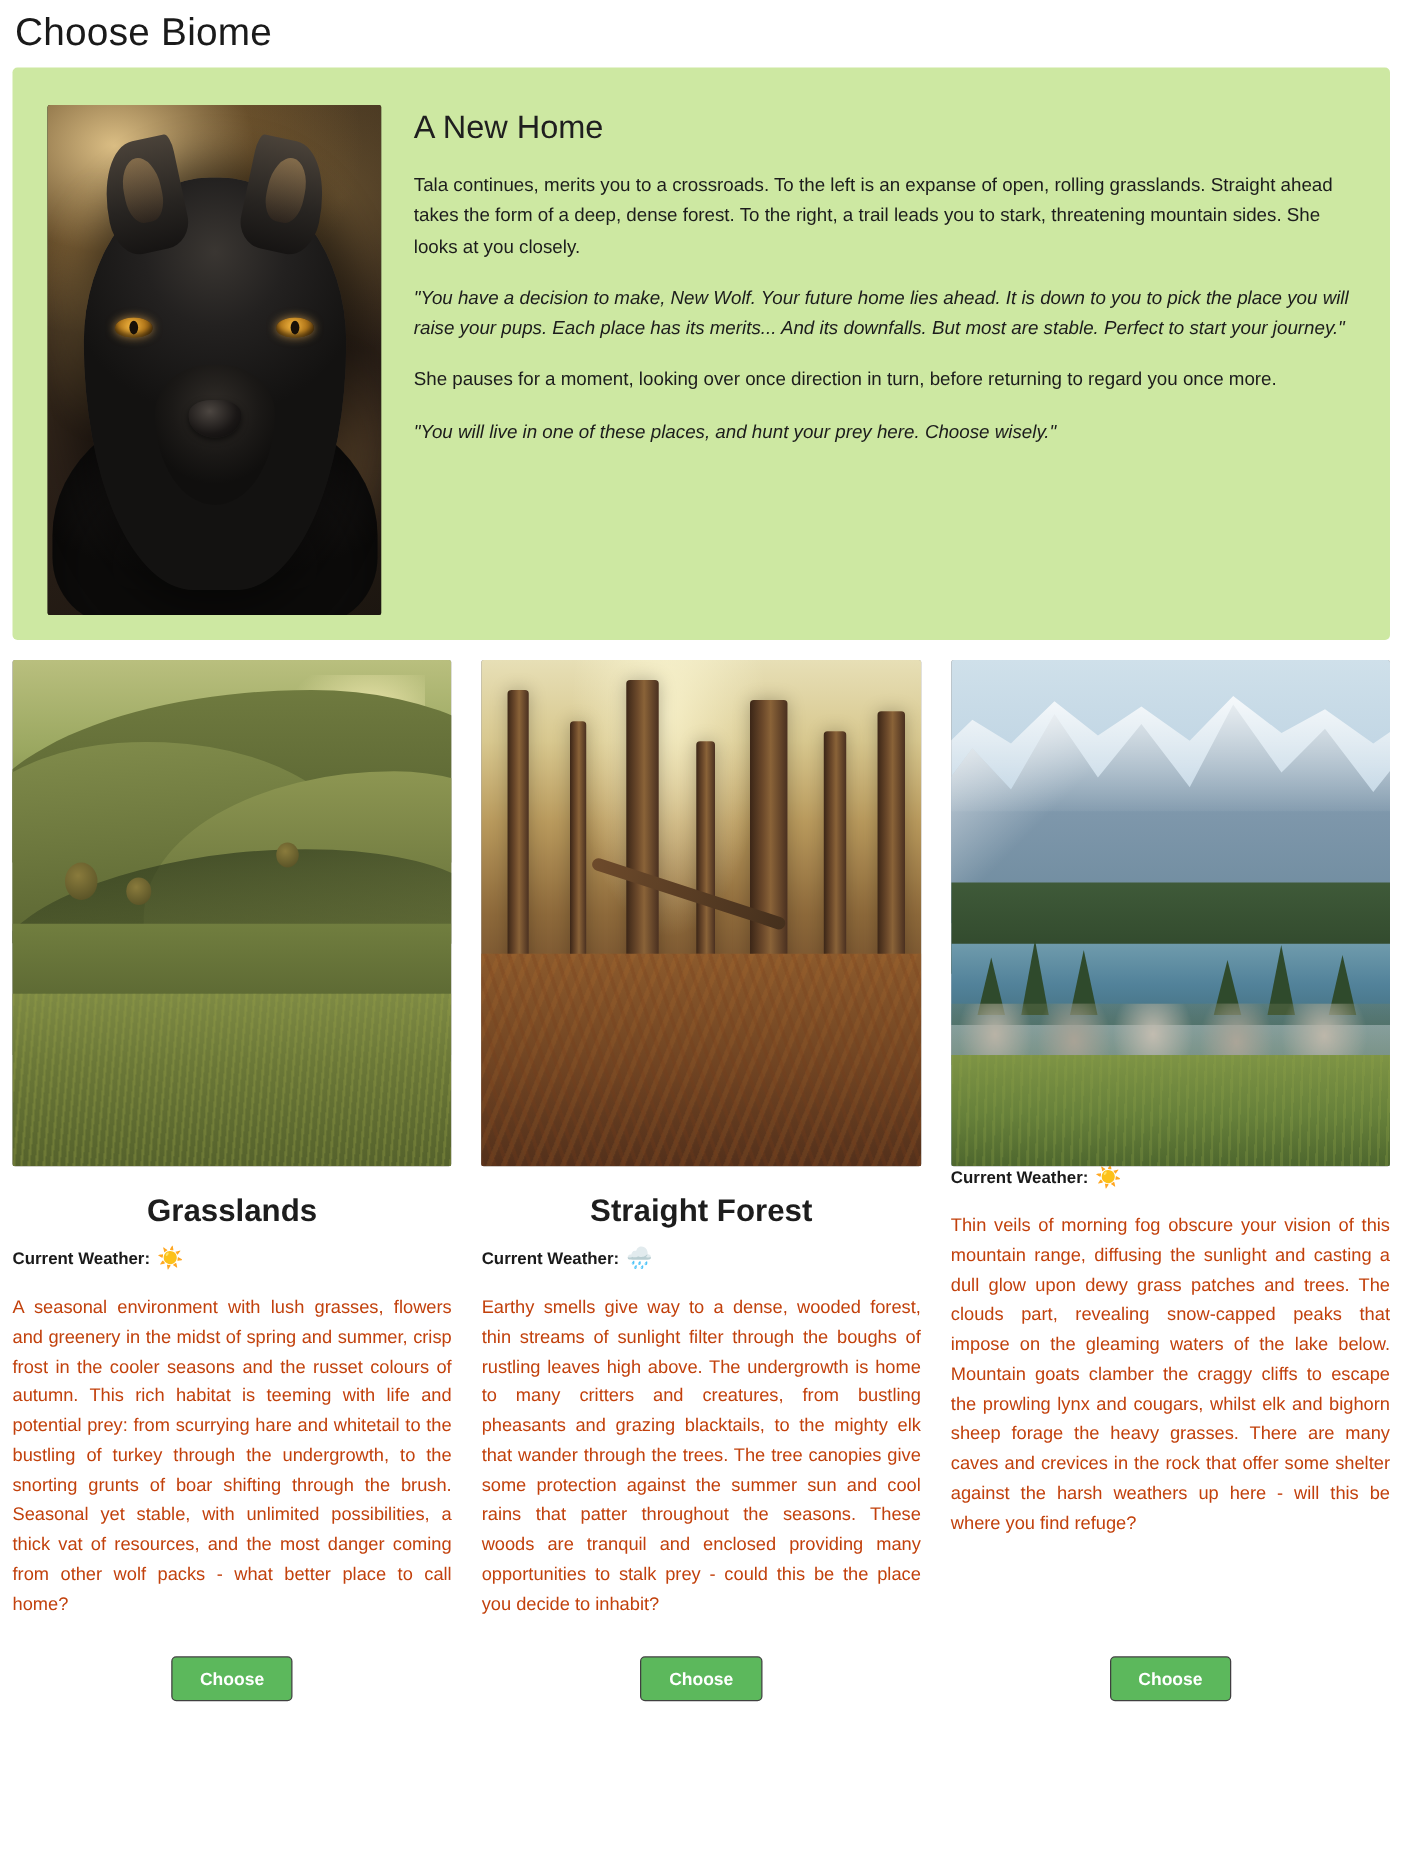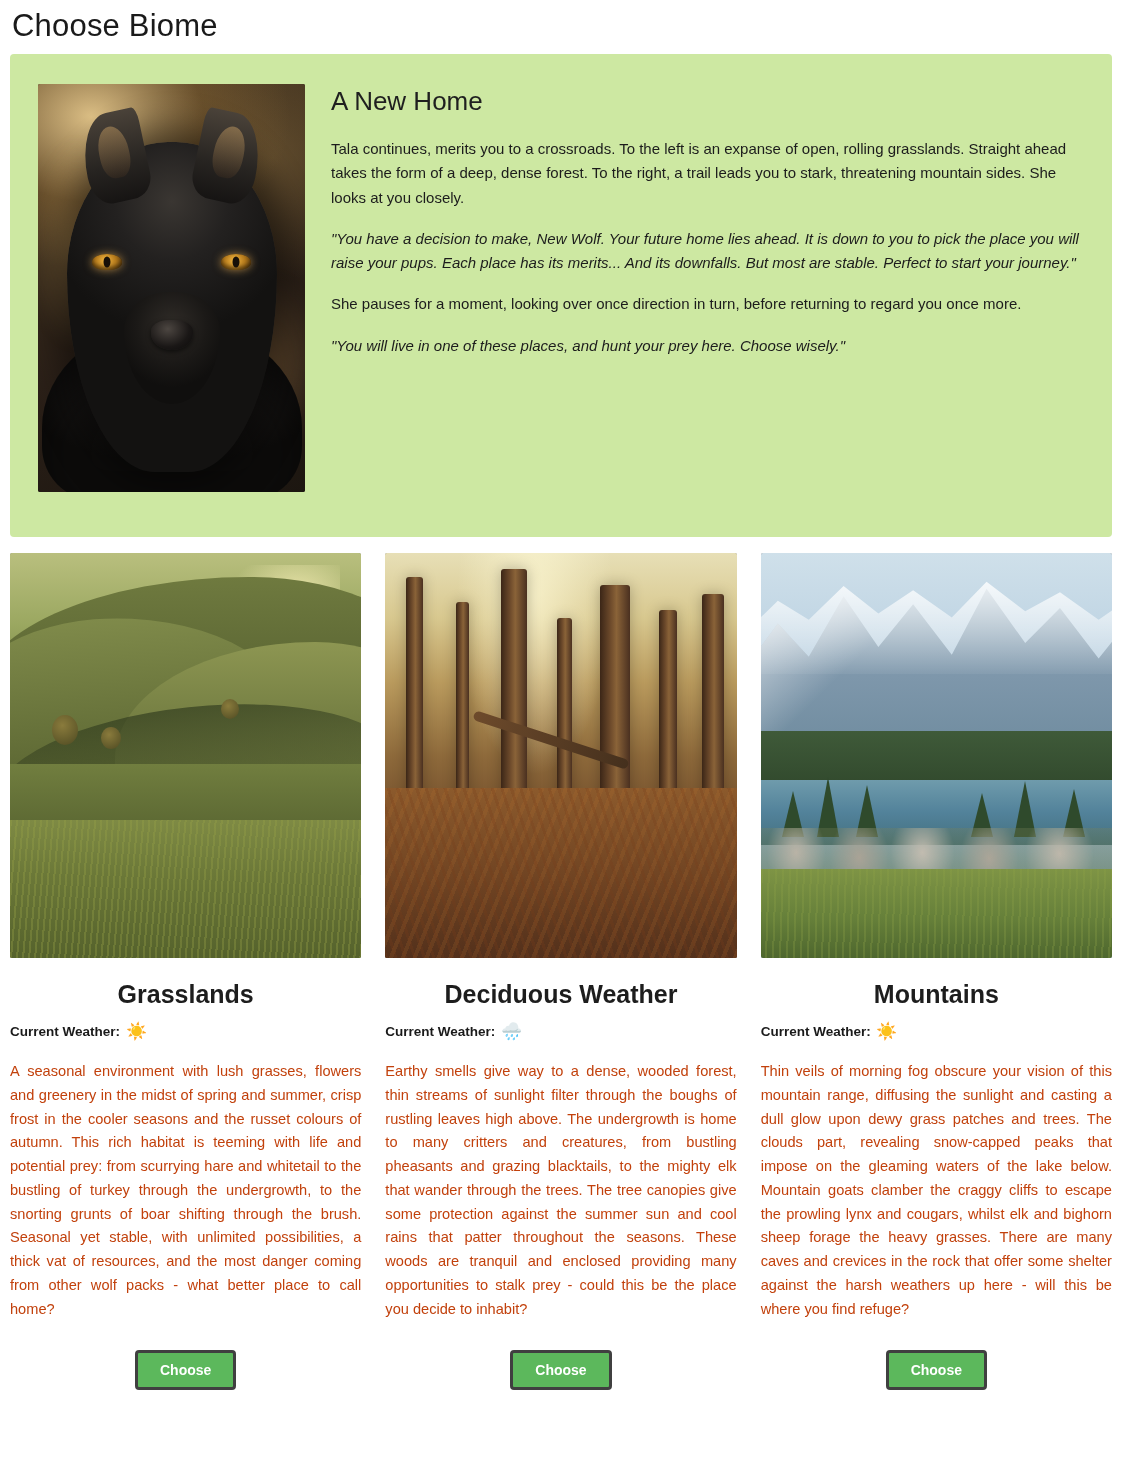--- a/index.html
+++ b/index.html
@@ -24,21 +24,21 @@
     color: #1a1a1a;
     margin: 8px 0 10px 2px;
     letter-spacing: 0.2px;
   }
 
   
   .intro-panel {
     background: #cde8a2;
     border-radius: 4px;
     display: flex;
-    padding: 30px 28px 45px 28px;
+    padding: 30px 28px 20px 28px;
     gap: 26px;
     margin-bottom: 16px;
   }
   .intro-portrait {
     width: 267px;
     height: 408px;
     flex: 0 0 267px;
     border-radius: 2px;
     position: relative;
     overflow: hidden;
@@ -195,21 +195,21 @@
     font-size: 14.6px;
     line-height: 1.63;
     text-align: justify;
     color: #c2410c;
     margin: 0 0 28px 0;
     flex: 1 1 auto;
   }
   .choose-wrap { text-align: center; padding-bottom: 18px; }
   .choose-btn {
     background: #5cb85c;
-    border: 3px solid #404040;
+    border: 1px solid #404040;
     color: #ffffff;
     font-size: 14px;
     font-weight: bold;
     font-family: "Liberation Sans", sans-serif;
     padding: 9px 22px;
     border-radius: 4px;
     cursor: pointer;
   }
 
   
@@ -340,21 +340,21 @@
           <div class="df-trunk" style="left:20%; width:13px; height:66%;"></div>
           <div class="df-trunk" style="left:33%; width:26px; height:74%;"></div>
           <div class="df-trunk" style="left:49%; width:15px; height:62%;"></div>
           <div class="df-trunk" style="left:61%; width:30px; height:70%;"></div>
           <div class="df-trunk" style="left:78%; width:18px; height:64%;"></div>
           <div class="df-trunk" style="left:90%; width:22px; height:68%;"></div>
           <div class="df-fallen"></div>
           <div class="df-floor"></div>
         </div>
       </div>
-      <h3 class="biome-name">Deciduous Weather</h3>
+      <h3 class="biome-name">Straight Forest</h3>
       <div class="weather-row">
         <span>Current Weather:</span>
         <span class="weather-icon">🌧️</span>
       </div>
       <p class="biome-desc">Earthy smells give way to a dense, wooded forest, thin streams of sunlight filter through the boughs of rustling leaves high above. The undergrowth is home to many critters and creatures, from bustling pheasants and grazing blacktails, to the mighty elk that wander through the trees. The tree canopies give some protection against the summer sun and cool rains that patter throughout the seasons. These woods are tranquil and enclosed providing many opportunities to stalk prey - could this be the place you decide to inhabit?</p>
       <div class="choose-wrap">
         <button class="choose-btn">Choose</button>
       </div>
     </div>
 
@@ -369,21 +369,20 @@
           <div class="pine" style="left:6%; bottom:30%;"></div>
           <div class="pine" style="left:16%; bottom:30%; border-bottom-width:60px;"></div>
           <div class="pine" style="left:27%; bottom:30%; border-bottom-width:52px;"></div>
           <div class="pine" style="left:60%; bottom:30%; border-bottom-width:44px;"></div>
           <div class="pine" style="left:72%; bottom:30%; border-bottom-width:56px;"></div>
           <div class="pine" style="left:86%; bottom:30%; border-bottom-width:48px;"></div>
           <div class="mt-rocks"></div>
           <div class="mt-meadow"></div>
         </div>
       </div>
-      <h3 class="biome-name">Mountains</h3>
       <div class="weather-row">
         <span>Current Weather:</span>
         <span class="weather-icon">☀️</span>
       </div>
       <p class="biome-desc">Thin veils of morning fog obscure your vision of this mountain range, diffusing the sunlight and casting a dull glow upon dewy grass patches and trees. The clouds part, revealing snow-capped peaks that impose on the gleaming waters of the lake below. Mountain goats clamber the craggy cliffs to escape the prowling lynx and cougars, whilst elk and bighorn sheep forage the heavy grasses. There are many caves and crevices in the rock that offer some shelter against the harsh weathers up here - will this be where you find refuge?</p>
       <div class="choose-wrap">
         <button class="choose-btn">Choose</button>
       </div>
     </div>
 

